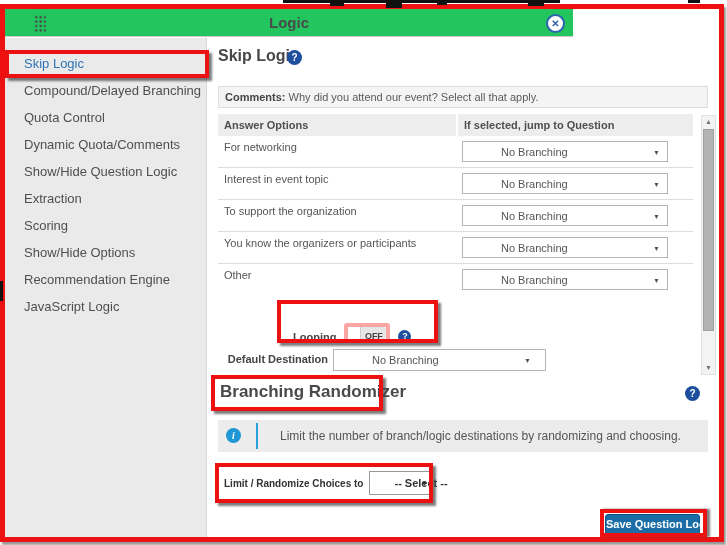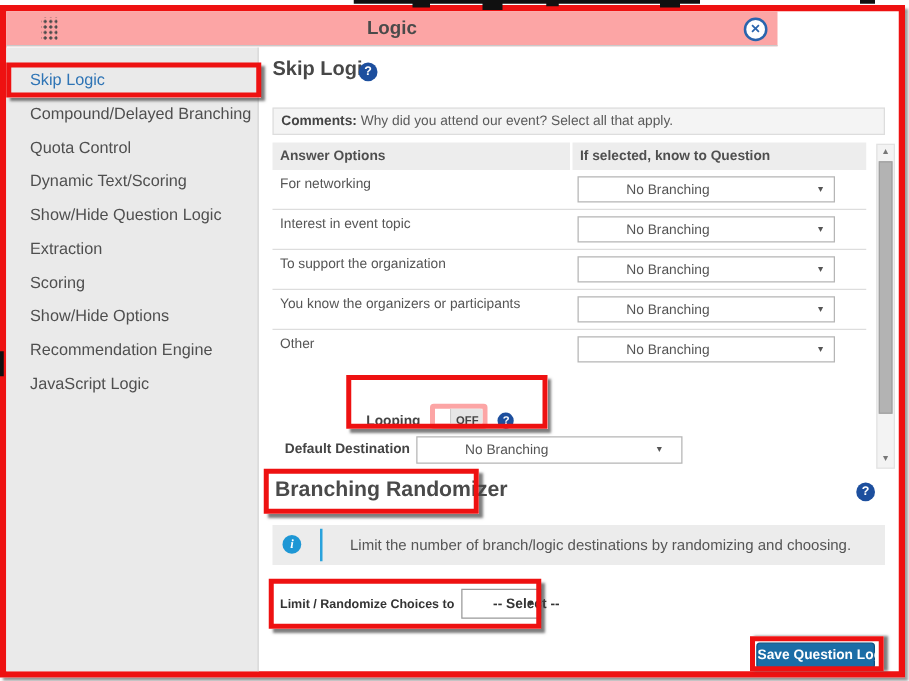--- a/index.html
+++ b/index.html
@@ -7,21 +7,21 @@
     width:727px;height:545px;position:relative;background:#fff;overflow:hidden;
     font-family:"Liberation Sans",sans-serif;color:#4f4f4f;
   }
   
   .modal{
     position:absolute;left:0;top:4px;width:724px;height:538px;box-sizing:border-box;
     border:5px solid #ee1111;background:#fff;box-shadow:2px 3px 2px rgba(70,70,70,.55);
   }
   .inner{position:relative;width:714px;height:528px;}
   
-  .titlebar{position:absolute;left:0;top:0;width:617px;height:28px;background:#fca5a5;border-bottom:1px solid #c9c9c9;box-sizing:border-box;padding-left:25px;}
+  .titlebar{position:absolute;left:0;top:0;width:568px;height:28px;background:#22c55e;border-bottom:1px solid #c9c9c9;box-sizing:border-box;padding-left:25px;}
   .title{position:absolute;left:0;top:0;width:100%;text-align:center;line-height:28px;font-size:15px;font-weight:600;color:#4a4a4a;}
   .dots{
     position:absolute;left:28px;top:5px;width:13px;height:18px;cursor:move;
     background-image:radial-gradient(#4a4a4a 1.1px, transparent 1.3px);
     background-size:4.4px 4.4px;background-position:1px 1px;
   }
   .closebtn{
     position:absolute;right:8px;top:5px;width:15px;height:15px;border:2px solid #2a64ad;border-radius:50%;
     color:#2a64ad;font-size:10px;font-weight:bold;text-align:center;line-height:15px;cursor:pointer;background:#fff;
   }
@@ -122,39 +122,39 @@
     <div class="titlebar">
       <div class="dots"></div>
       <div class="title">Logic</div>
       <div class="closebtn">✕</div>
     </div>
 
     <div class="sidebar">
       <div class="side-item active">Skip Logic</div>
       <div class="side-item">Compound/Delayed Branching</div>
       <div class="side-item">Quota Control</div>
-      <div class="side-item">Dynamic Text/Scoring</div>
+      <div class="side-item">Dynamic Quota/Comments</div>
       <div class="side-item">Show/Hide Question Logic</div>
       <div class="side-item">Extraction</div>
       <div class="side-item">Scoring</div>
       <div class="side-item">Show/Hide Options</div>
       <div class="side-item">Recommendation Engine</div>
       <div class="side-item">JavaScript Logic</div>
     </div>
 
     <div class="annot" style="left:0;top:41px;width:204px;height:28px;"></div>
 
     <div class="heading">Skip Logic</div>
     <div class="help h1">?</div>
 
     <div class="qbar"><b>Comments:</b><span> Why did you attend our event? Select all that apply.</span></div>
 
     <div class="thead">
       <div class="cell c1">Answer Options</div>
-      <div class="cell c2">If selected, know to Question</div>
+      <div class="cell c2">If selected, jump to Question</div>
     </div>
 
     <div class="rows">
       <div class="row">
         <div class="opt">For networking</div>
         <div class="select">
           <span class="val">No Branching</span>
           <span class="arrow">▼</span>
         </div>
       </div>

